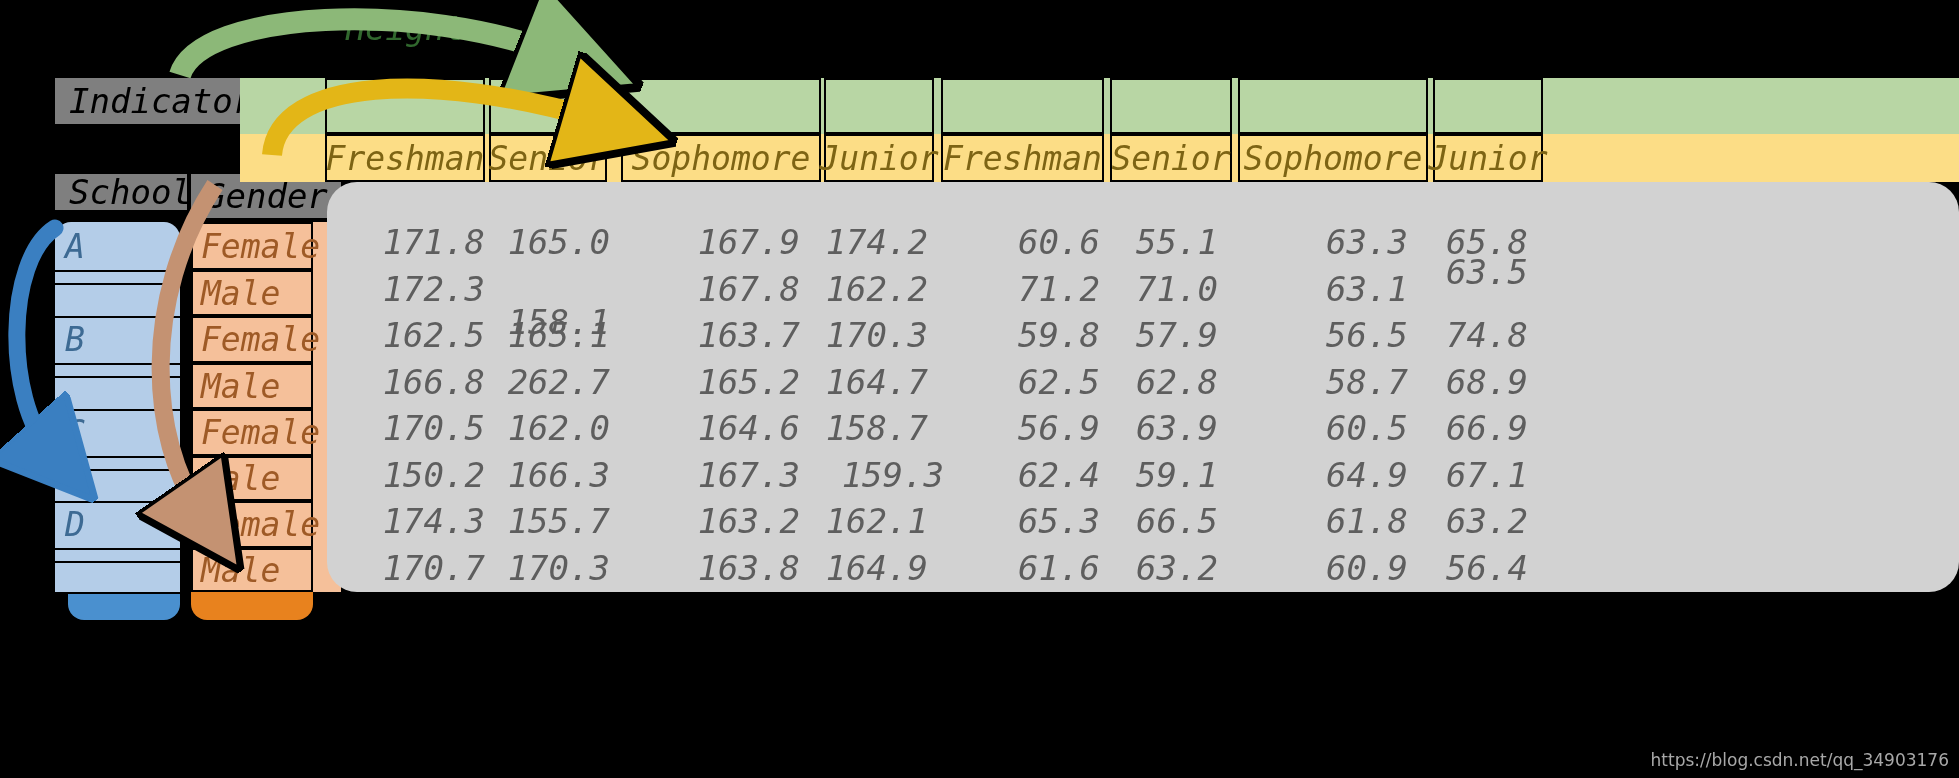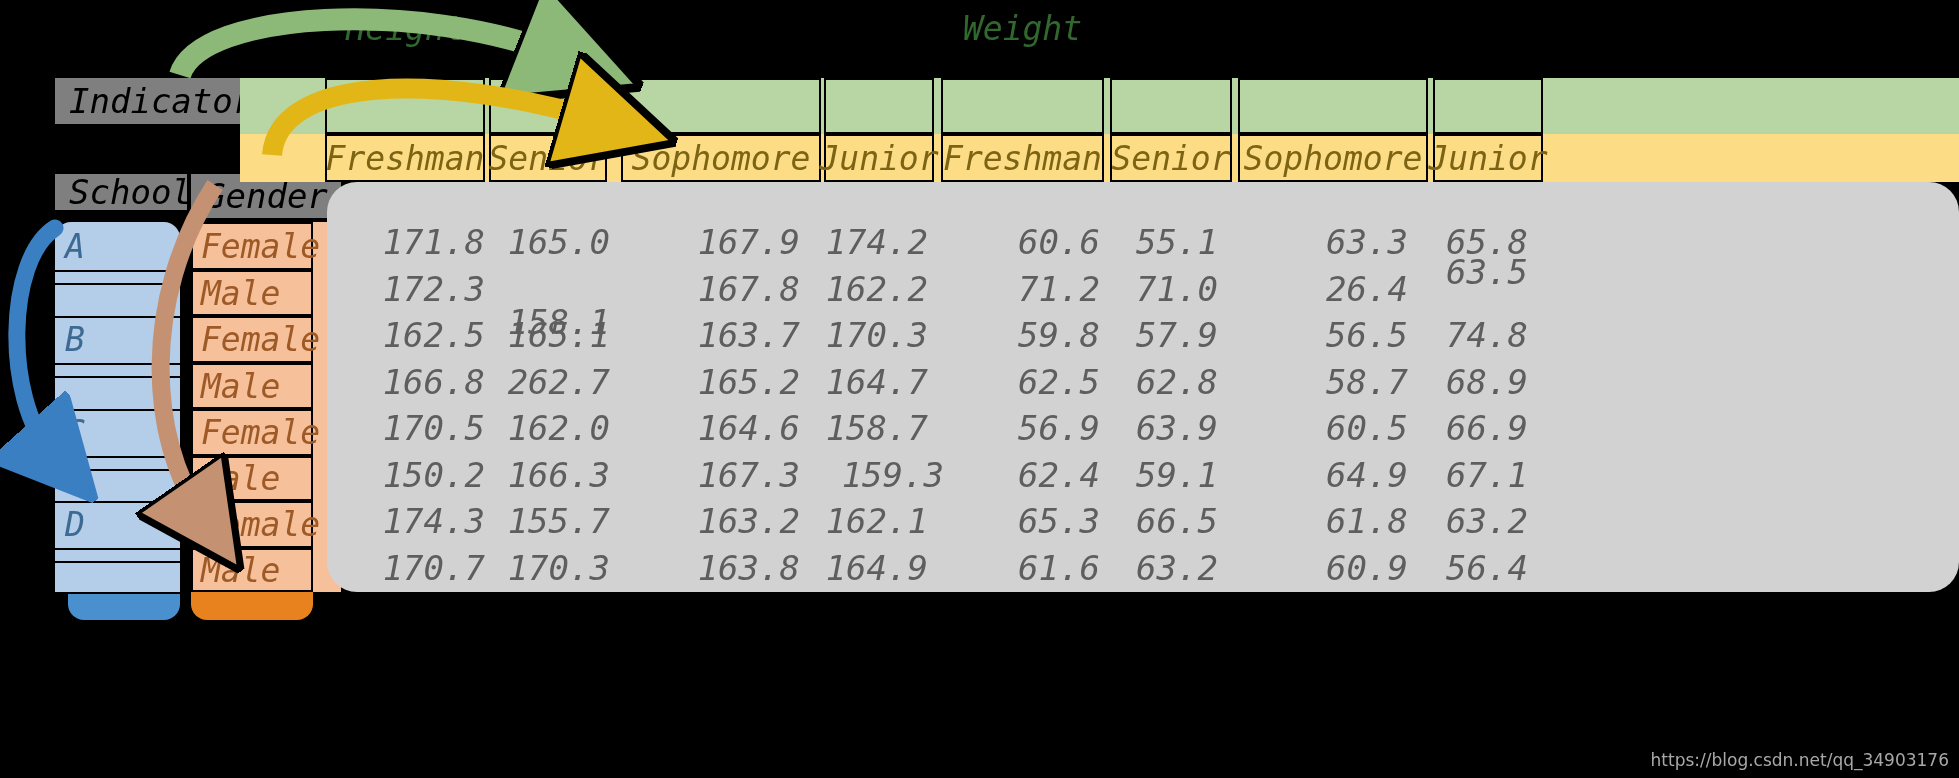--- a/index.html
+++ b/index.html
@@ -173,21 +173,20 @@
   <div class="green-cell" style="left:325px; top:78px; width:160px;"></div>
   <div class="green-cell" style="left:489px; top:78px; width:118px;"></div>
   <div class="green-cell" style="left:621px; top:78px; width:200px;"></div>
   <div class="green-cell" style="left:824px; top:78px; width:110px;"></div>
   <div class="green-cell" style="left:941px; top:78px; width:163px;"></div>
   <div class="green-cell" style="left:1110px; top:78px; width:122px;"></div>
   <div class="green-cell" style="left:1238px; top:78px; width:190px;"></div>
   <div class="green-cell" style="left:1433px; top:78px; width:110px;"></div>
 
   <div class="green-text" style="left:325px; width:160px;">Height</div>
-  <div class="green-text" style="left:941px; width:163px;">Weight</div>
 
   <div class="abs yellow-band" style="left:240px; top:134px; width:1719px;"></div>
 
   <div class="yellow-cell" style="left:325px; top:134px; width:160px;">Freshman</div>
   <div class="yellow-cell" style="left:489px; top:134px; width:118px;">Senior</div>
   <div class="yellow-cell" style="left:621px; top:134px; width:200px;">Sophomore</div>
   <div class="yellow-cell" style="left:824px; top:134px; width:110px;">Junior</div>
   <div class="yellow-cell" style="left:941px; top:134px; width:163px;">Freshman</div>
   <div class="yellow-cell" style="left:1110px; top:134px; width:122px;">Senior</div>
   <div class="yellow-cell" style="left:1238px; top:134px; width:190px;">Sophomore</div>
@@ -236,21 +235,21 @@
   <div class="data-cell" style="left:1118px; top:222px; width:100px;">55.1</div>
   <div class="data-cell" style="left:1308px; top:222px; width:100px;">63.3</div>
   <div class="data-cell" style="left:1428px; top:222px; width:100px;">65.8</div>
 
   <div class="data-cell" style="left:365px; top:269px; width:120px;">172.3</div>
   <div class="data-cell" style="left:490px; top:284px; width:120px;margin-top:18px;">158.1</div>
   <div class="data-cell" style="left:680px; top:269px; width:120px;">167.8</div>
   <div class="data-cell" style="left:808px; top:269px; width:120px;">162.2</div>
   <div class="data-cell" style="left:1000px; top:269px; width:100px;">71.2</div>
   <div class="data-cell" style="left:1118px; top:269px; width:100px;">71.0</div>
-  <div class="data-cell" style="left:1308px; top:269px; width:100px;">26.4</div>
+  <div class="data-cell" style="left:1308px; top:269px; width:100px;">63.1</div>
   <div class="data-cell" style="left:1428px; top:252px; width:100px;">63.5</div>
 
   <div class="data-cell" style="left:365px; top:315px; width:120px;">162.5</div>
   <div class="data-cell" style="left:490px; top:315px; width:120px;">165.1</div>
   <div class="data-cell" style="left:680px; top:315px; width:120px;">163.7</div>
   <div class="data-cell" style="left:808px; top:315px; width:120px;">170.3</div>
   <div class="data-cell" style="left:1000px; top:315px; width:100px;">59.8</div>
   <div class="data-cell" style="left:1118px; top:315px; width:100px;">57.9</div>
   <div class="data-cell" style="left:1308px; top:315px; width:100px;">56.5</div>
   <div class="data-cell" style="left:1428px; top:315px; width:100px;">74.8</div>

